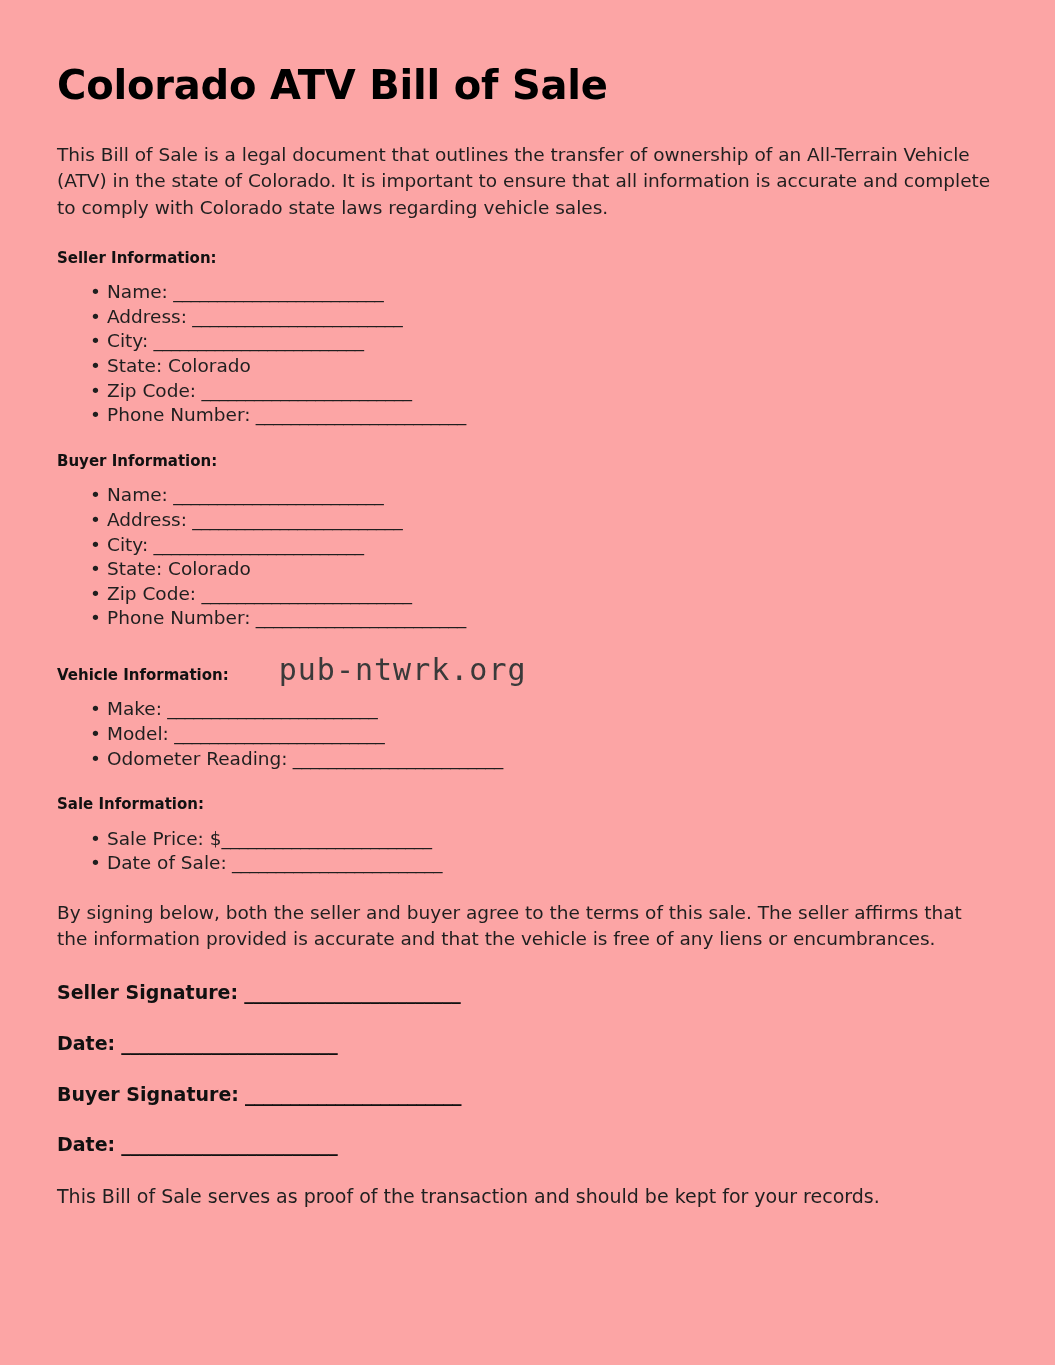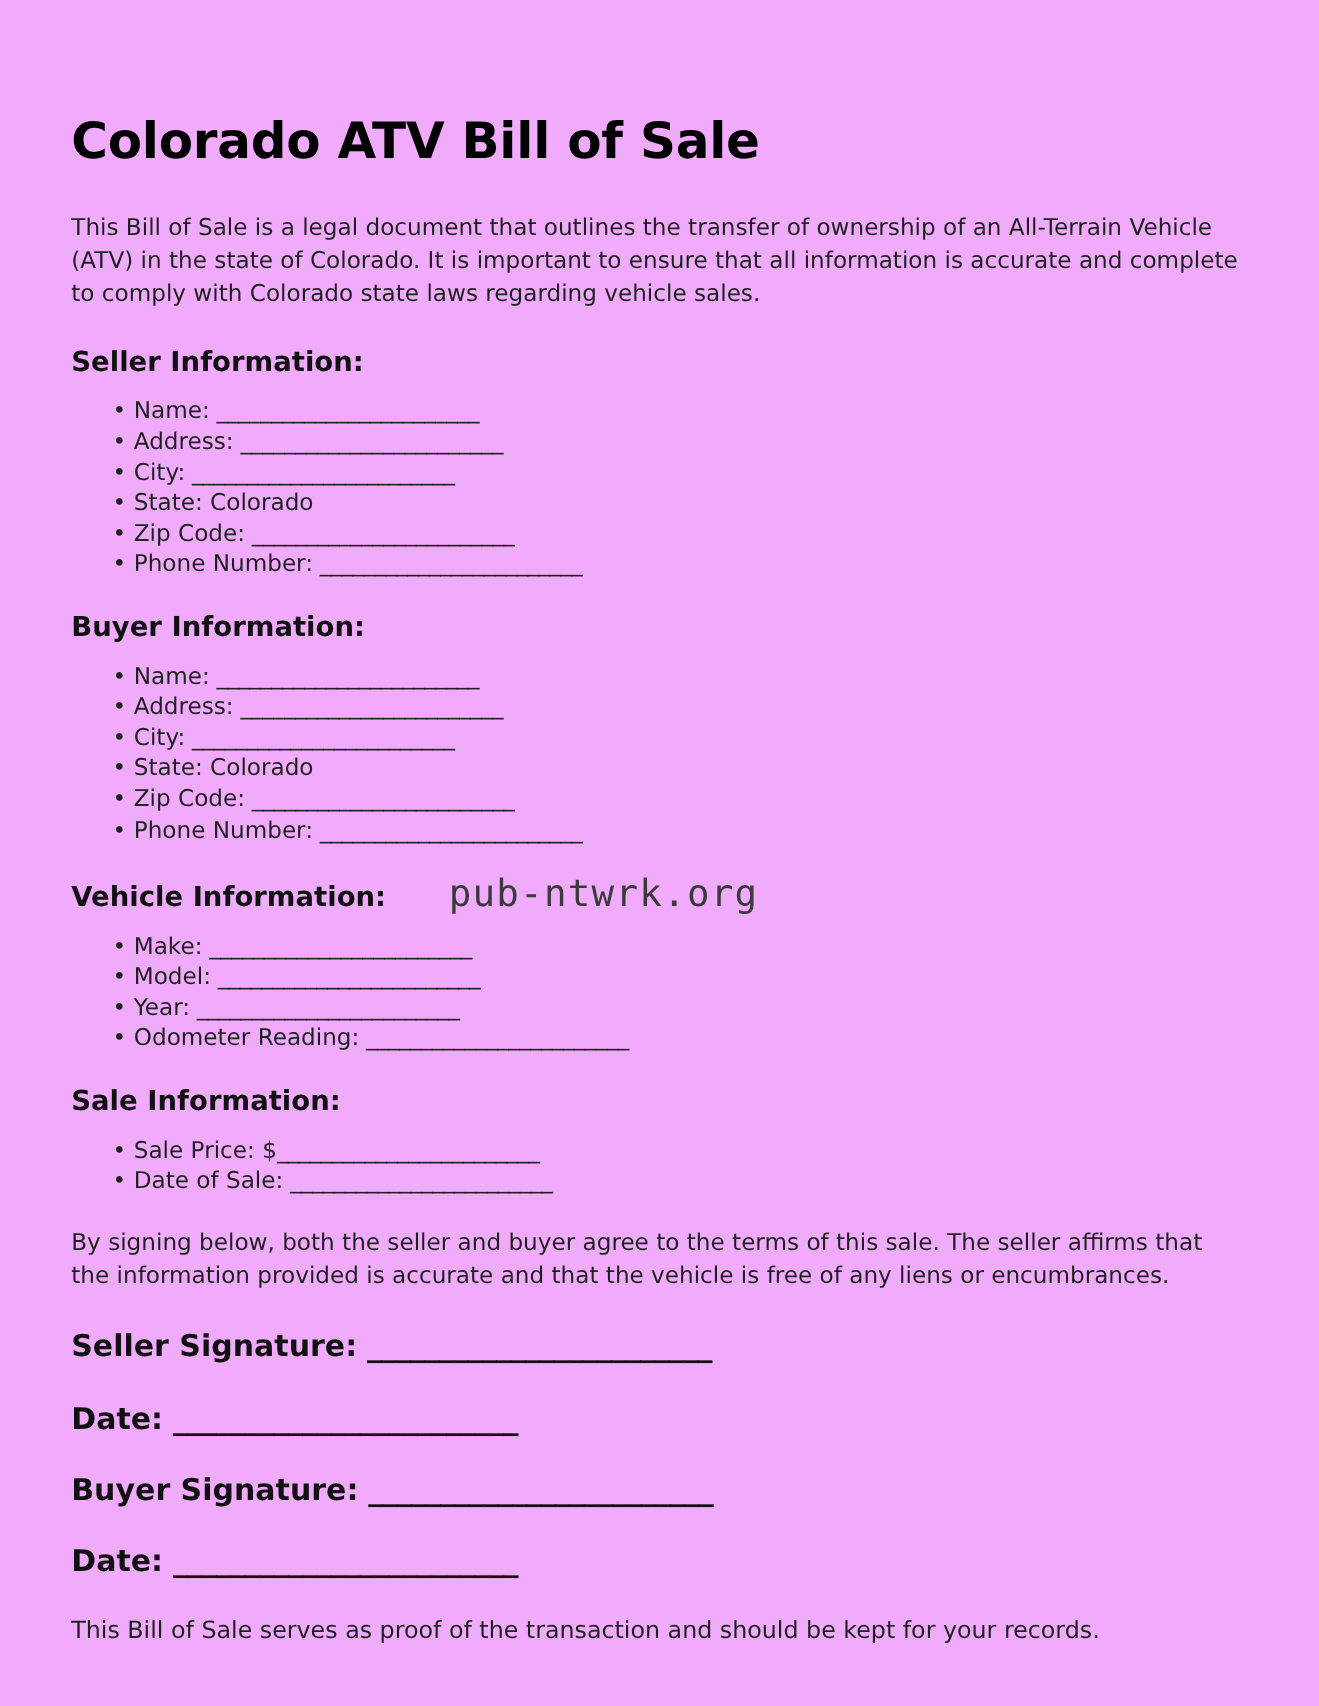--- a/index.html
+++ b/index.html
@@ -10,23 +10,23 @@
   }
   body {
     font-family: "DejaVu Sans", "Liberation Sans", sans-serif;
     color: #1a1a1a;
     -webkit-font-smoothing: antialiased;
   }
   .page {
     position: relative;
     width: 1055px;
     height: 1365px;
-    background: #f0abfc;
+    background: #fca5a5;
     box-sizing: border-box;
-    padding: 90px 60px 0 57px;
+    padding: 62px 60px 0 57px;
     overflow: hidden;
   }
 
   .doc-title {
     font-size: 40px;
     font-weight: bold;
     color: #000000;
     letter-spacing: -0.2px;
     line-height: 1.15;
     margin: 0 0 34px 0;
@@ -34,21 +34,21 @@
 
   .para {
     font-size: 18.5px;
     line-height: 1.42;
     color: #1f1f1f;
     margin: 0 0 28px 0;
     max-width: 940px;
   }
 
   .section-heading {
-    font-size: 22px;
+    font-size: 15px;
     font-weight: bold;
     color: #111111;
     margin: 0 0 12px 0;
     line-height: 1.3;
   }
 
   .heading-row {
     display: flex;
     align-items: baseline;
     margin: 0 0 12px 0;
@@ -89,21 +89,21 @@
     font-size: 18.5px;
     line-height: 1.33;
     color: #1f1f1f;
   }
 
   .blank {
     letter-spacing: -0.5px;
   }
 
   .sig-line {
-    font-size: 24px;
+    font-size: 19px;
     font-weight: bold;
     color: #111111;
     margin: 0 0 26px 0;
     line-height: 1.3;
     white-space: nowrap;
   }
   .sig-line .blank {
     font-weight: bold;
     letter-spacing: -0.5px;
   }
@@ -147,21 +147,20 @@
   </ul>
 
   <div class="heading-row">
     <h2 class="section-heading">Vehicle Information:</h2>
     <span class="watermark">pub-ntwrk.org</span>
   </div>
 
   <ul class="field-list">
     <li><span>Make:</span><span class="blank"> ________________________</span></li>
     <li><span>Model:</span><span class="blank"> ________________________</span></li>
-    <li><span>Year:</span><span class="blank"> ________________________</span></li>
     <li><span>Odometer Reading:</span><span class="blank"> ________________________</span></li>
   </ul>
 
   <h2 class="section-heading">Sale Information:</h2>
 
   <ul class="field-list">
     <li><span>Sale Price: $</span><span class="blank">________________________</span></li>
     <li><span>Date of Sale:</span><span class="blank"> ________________________</span></li>
   </ul>
 

